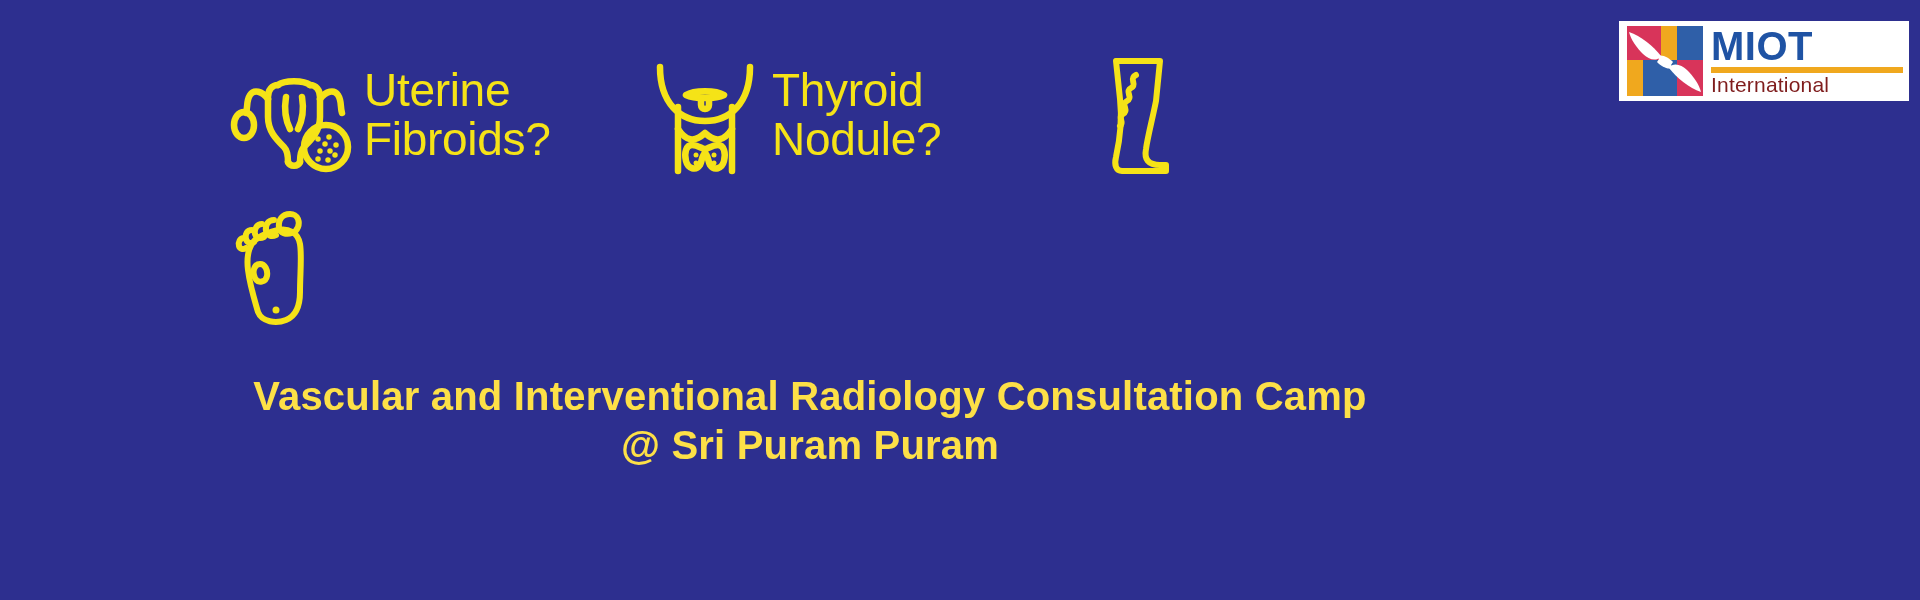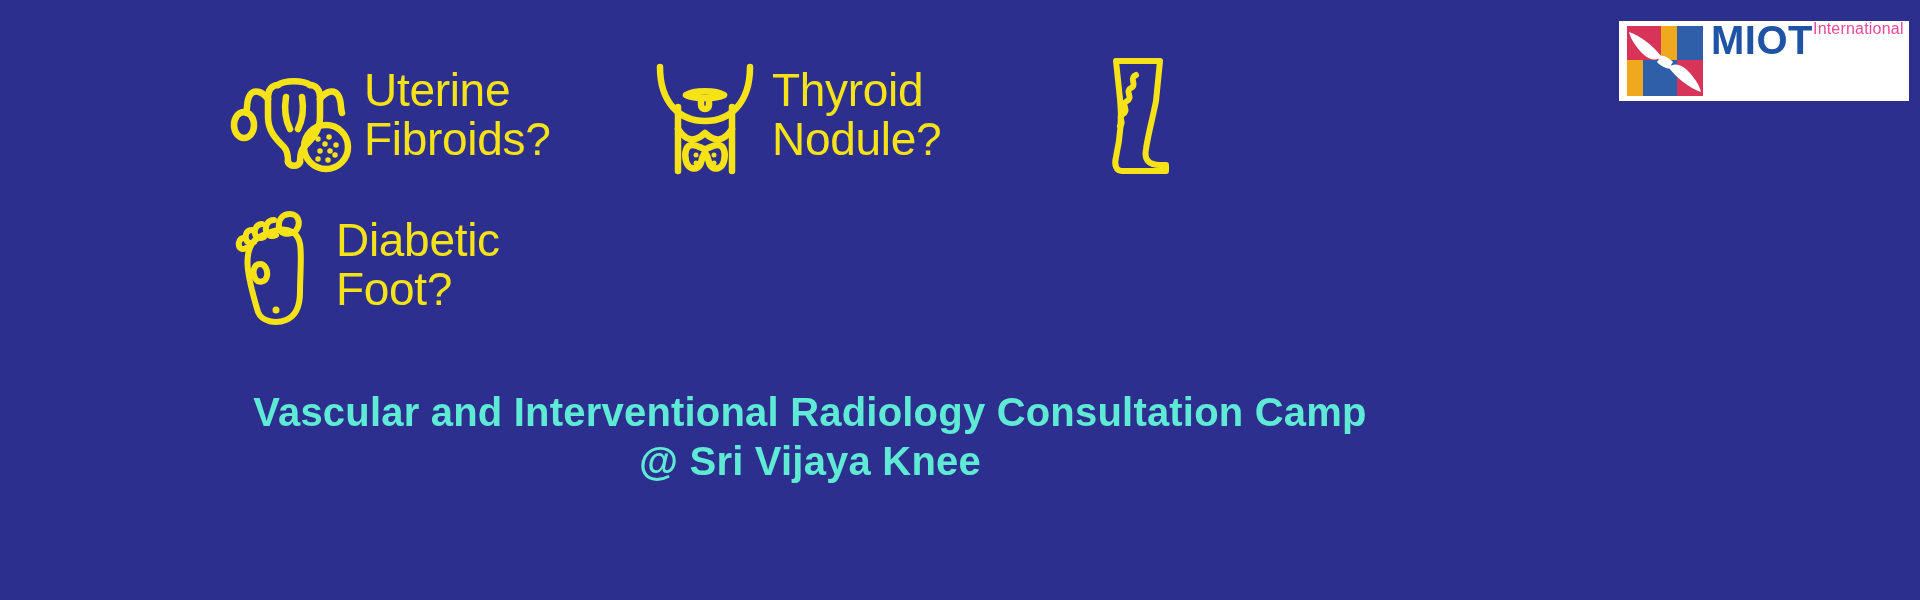--- a/index.html
+++ b/index.html
@@ -49,24 +49,24 @@
   .c-thyroid .cond-icon{width:106px;}
   .c-knee    .cond-icon{width:110px;}
   .c-varicose{padding-left:20px;}
   .c-varicose .cond-icon{width:78px;}
   .c-foot    .cond-icon{width:90px;}
   .c-prostate .cond-icon{width:112px;}
 
   
   #headline{
     position:absolute;
-    left:0; top:388px;
+    left:0; top:372px;
     width:1620px;
     text-align:center;
-    color:#5eead4;
+    color:#fde047;
     font-size:40px;
     font-weight:bold;
     line-height:1.22;
     letter-spacing:0.2px;
   }
   #headline .ln{display:block;}
 
   
   #logo{
     position:absolute;
@@ -81,41 +81,41 @@
     position:relative;
     flex:0 0 auto;
     width:76px;
     margin:5px 0 5px 8px;
   }
   .logo-mark svg{display:block;width:100%;height:100%;}
   .logo-words{
     position:relative;
     flex:1 1 auto;
     display:flex;
-    flex-direction:row;
+    flex-direction:column;
     justify-content:center;
     padding-left:8px;
     padding-right:6px;
   }
   .logo-miot{
     color:#1f53a4;
     font-weight:bold;
     font-size:40px;
     line-height:0.96;
     letter-spacing:0.5px;
   }
   .logo-rule{
     height:6px;
     background:#f0a81e;
     margin:2px 0 1px 0;
     width:100%;
   }
   .logo-intl{
-    color:#ec4899;
-    font-size:16px;
+    color:#7f1d1d;
+    font-size:21px;
     line-height:1.0;
     letter-spacing:0.2px;
   }
 </style>
 </head>
 <body>
 
 <div id="banner">
 
   <div id="conditions">
@@ -210,30 +210,28 @@
           <path d="M42 18 C36 18 33 23 34 29 C35 34 40 35 44 33"></path>
           <path d="M30 22 C25 22 22 27 23 32 C24 36 28 37 32 35"></path>
           <path d="M20 28 C15 28 13 32 14 37 C15 41 19 42 22 40"></path>
           <path d="M12 36 C8 36 6 40 7 44 C8 47 11 48 14 46"></path>
 
           <path d="M28 62 C22 62 20 70 23 76 C26 82 34 80 35 74 C36 68 33 62 28 62 Z"></path>
 
           <path d="M44 108 l0 0" stroke-width="7"></path>
         </svg>
       </span>
-      <span class="cond-label">Diabetic
-Foot?</span>
     </div>
 
 
   </div>
 
   <div id="headline">
     <span class="ln">Vascular and Interventional Radiology Consultation Camp</span>
-    <span class="ln">@ Sri Vijaya Knee</span>
+    <span class="ln">@ Sri Puram Puram</span>
   </div>
 
   <div id="logo">
     <span class="logo-mark">
       <svg viewBox="0 0 76 70" preserveAspectRatio="none">
 
         <rect x="0" y="0" width="34" height="34" fill="#d8345a"></rect>
         <rect x="34" y="0" width="16" height="34" fill="#f0a81e"></rect>
         <rect x="50" y="0" width="26" height="34" fill="#2f5fa8"></rect>
         <rect x="0" y="34" width="16" height="36" fill="#f0a81e"></rect>

